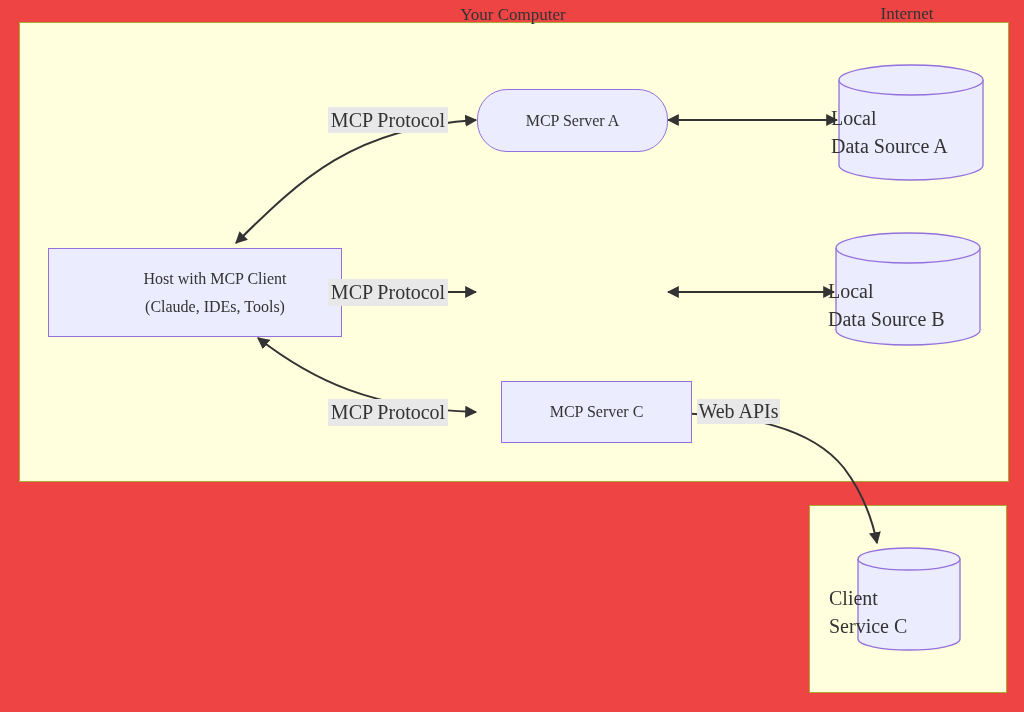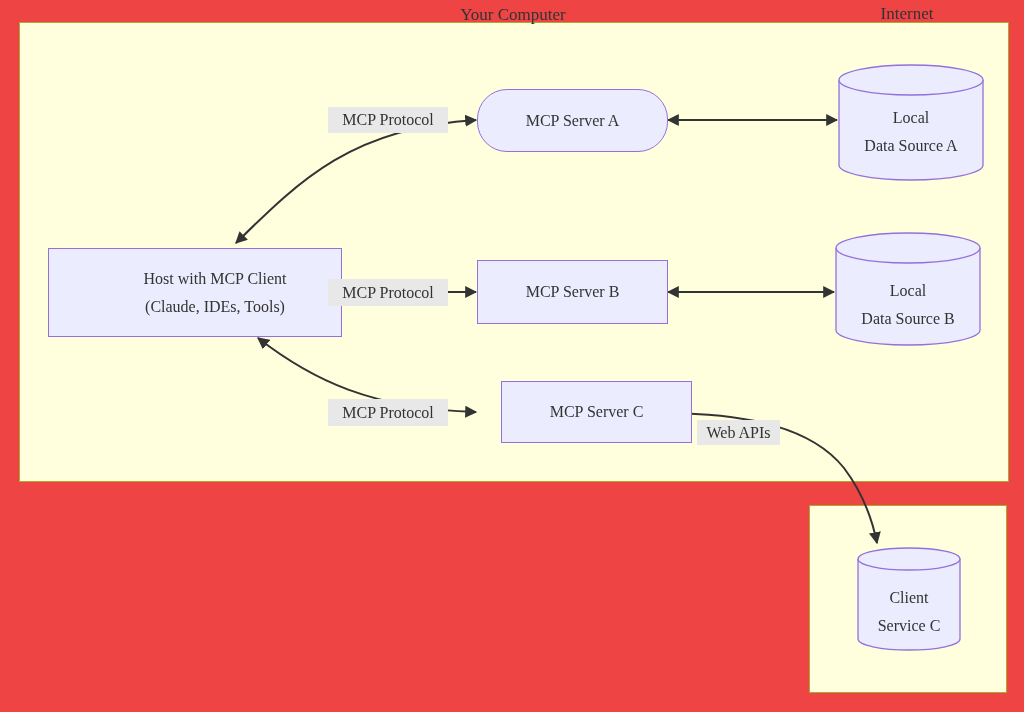--- a/index.html
+++ b/index.html
@@ -28,36 +28,36 @@
     position:absolute; background:#ececff; border:1px solid #9370db;
     display:flex; flex-direction:column; align-items:center; justify-content:center;
     font-size:16px; line-height:28px; text-align:center; z-index:4;
   }
   #node-host     { left:48px;  top:248px; width:252px; height:87px;padding-left:40px; }
   #node-server-a { left:477px; top:89px;  width:189px; height:61px;border-radius:30px; }
   #node-server-b { left:477px; top:260px; width:189px; height:62px; }
   #node-server-c { left:501px; top:381px; width:189px; height:60px; }
 
   .cyl-label {
-    position:absolute; width:160px; text-align:center;
-    font-size:16px; line-height:28px; z-index:5;
+    position:absolute; width:160px; 
+    font-size:20px; line-height:28px; z-index:5;
   }
   #label-ds-a     { left:831px; top:104px; }
   #label-ds-b     { left:828px; top:277px; }
   #label-remote-c { left:829px; top:584px; }
 
   .edge-label {
     position:absolute; background:#e8e8e8; color:#333333;
     display:flex; align-items:center; justify-content:center;
-    font-size:16px; z-index:6;
+    font-size:20px; z-index:6;
   }
   #el-a   { left:328px; top:107px; width:120px; height:26px; }
   #el-b   { left:328px; top:279px; width:120px; height:27px; }
   #el-c   { left:328px; top:399px; width:120px; height:27px; }
-  #el-web { left:697px; top:399px; width:83px;  height:25px;margin-top:21px; }
+  #el-web { left:697px; top:399px; width:83px;  height:25px; }
 </style>
 </head>
 <body>
 
 <div id="stage">
 
   <div class="cluster" id="cluster-your-computer"></div>
   <div class="cluster" id="cluster-internet"></div>
   <div class="cluster-title" id="title-your-computer" style="left:19px; width:988px;">Your Computer</div>
   <div class="cluster-title" id="title-internet" style="left:809px; width:196px;">Internet</div>
@@ -90,23 +90,20 @@
     </g>
   </svg>
 
   <div class="node" id="node-host">
     <div>Host with MCP Client</div>
     <div>(Claude, IDEs, Tools)</div>
   </div>
   <div class="node" id="node-server-a">
     <div>MCP Server A</div>
   </div>
-  <div class="node" id="node-server-b">
-    <div>MCP Server B</div>
-  </div>
   <div class="node" id="node-server-c">
     <div>MCP Server C</div>
   </div>
 
   <div class="cyl-label" id="label-ds-a">
     <div>Local</div>
     <div>Data Source A</div>
   </div>
   <div class="cyl-label" id="label-ds-b">
     <div>Local</div>

